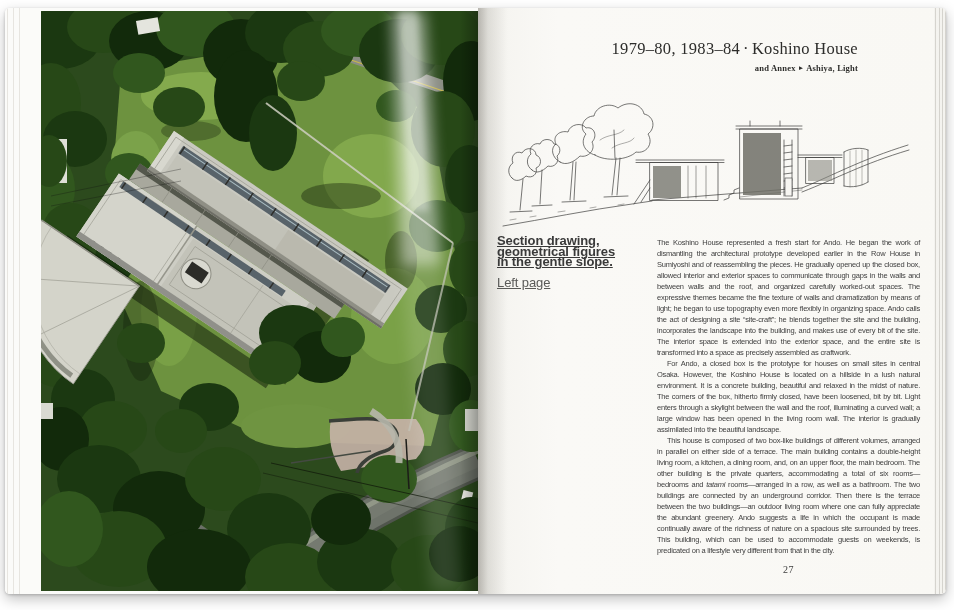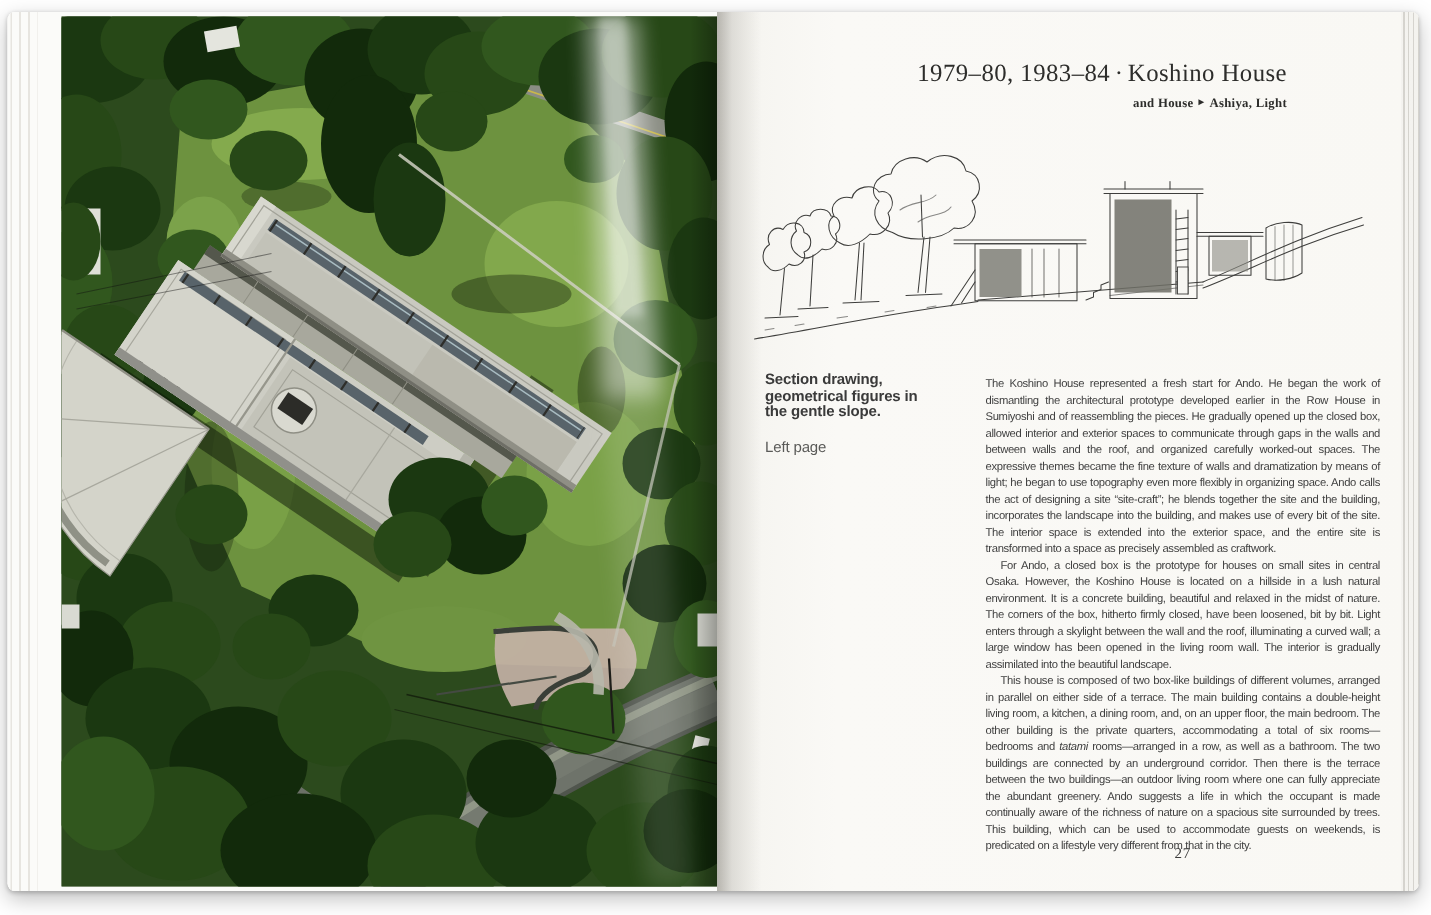--- a/index.html
+++ b/index.html
@@ -29,26 +29,26 @@
   .title-block{position:absolute;top:31px;right:88px;text-align:right;color:#2d2d2b;}
   .title-block h1{margin:0;font-family:"Liberation Serif",serif;font-weight:400;
         font-size:16.5px;letter-spacing:.3px;white-space:nowrap;text-align:right;}
   .title-block .dot{padding:0 3px;}
   .subtitle{margin-top:4px;font-family:"Liberation Serif",serif;font-weight:700;
         font-size:8.5px;letter-spacing:.2px;color:#2d2d2b;}
   .subtitle .arrow{font-size:6.5px;padding:0 2px;position:relative;top:-1px;}
   .drawing{position:absolute;left:22px;top:92px;width:410px;height:135px;}
   .drawing svg{display:block;width:100%;height:100%;}
   .caption{position:absolute;left:19px;top:228px;width:132px;color:#3a3a3a;}
-  .caption p{margin:13px;font-size:10px;line-height:10.5px;font-weight:700;letter-spacing:-.1px;}
+  .caption p{margin:0;font-size:13px;line-height:10.5px;font-weight:700;letter-spacing:-.1px;text-decoration:underline;}
   .caption p.spaced{margin-bottom:10px;}
   .caption p.label{font-weight:400;color:#5a5a58;margin-bottom:1px;}
   .bodytext{position:absolute;left:179px;top:229px;width:263px;color:#404040;
         font-size:7.5px;line-height:11px;letter-spacing:-.22px;text-align:justify;
-        hyphens:auto;margin-top:13px;-webkit-hyphens:auto;}
+        hyphens:auto;-webkit-hyphens:auto;}
   .bodytext p{margin:0;}
   .bodytext p.indent{text-indent:10px;}
   .bodytext em{}
   .page-number{position:absolute;left:179px;top:556px;width:263px;text-align:center;
         font-family:"Liberation Serif",serif;font-size:10px;color:#3c3c3c;letter-spacing:.5px;}
 </style>
 </head>
 <body>
 
 <div class="book">
@@ -228,21 +228,21 @@
         <rect x="419" y="0" width="18" height="580" fill="url(#gutterG)"></rect>
       </svg>
     </div>
   </div>
 
   <div class="page right">
     <div class="gutter-shadow"></div>
 
     <header class="title-block">
       <h1><span>1979–80, 1983–84</span><span class="dot">·</span><span>Koshino House</span></h1>
-      <div class="subtitle"><span>and House</span><span class="arrow">►</span><span>Ashiya, Light</span></div>
+      <div class="subtitle"><span>and Annex</span><span class="arrow">►</span><span>Ashiya, Light</span></div>
     </header>
 
     <div class="drawing">
       <svg viewBox="0 0 410 135">
         <g stroke="#3e3e3c" stroke-width=".7" fill="none" stroke-linejoin="round" stroke-linecap="round">
 
           <path d="M3,126 C45,119 88,110 132,104 L152,101"></path>
           <path d="M152,100 L302,88"></path>
           <path d="M302,88 C336,74 360,60 408,45"></path>
           <path d="M302,92 C338,78 362,64 409,50"></path>

